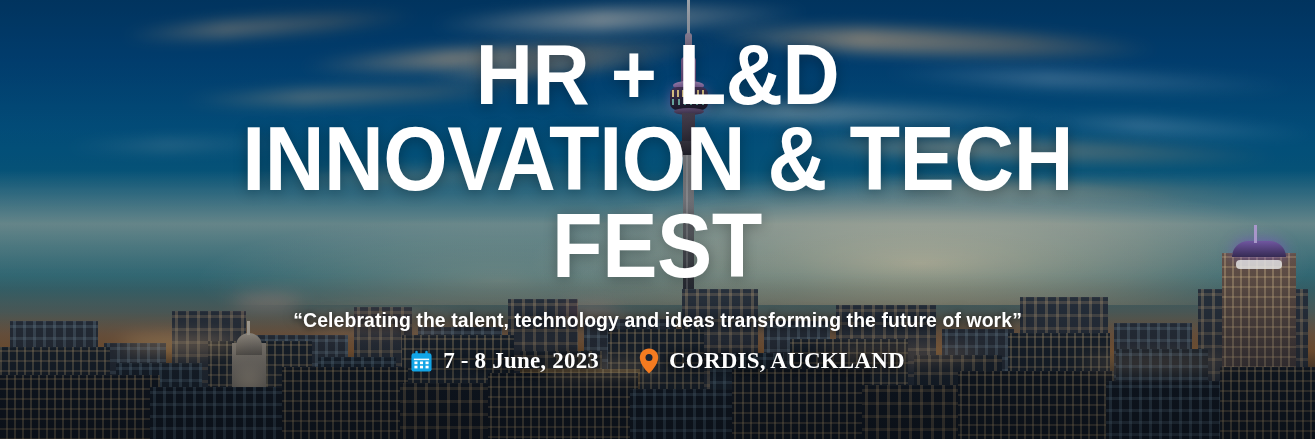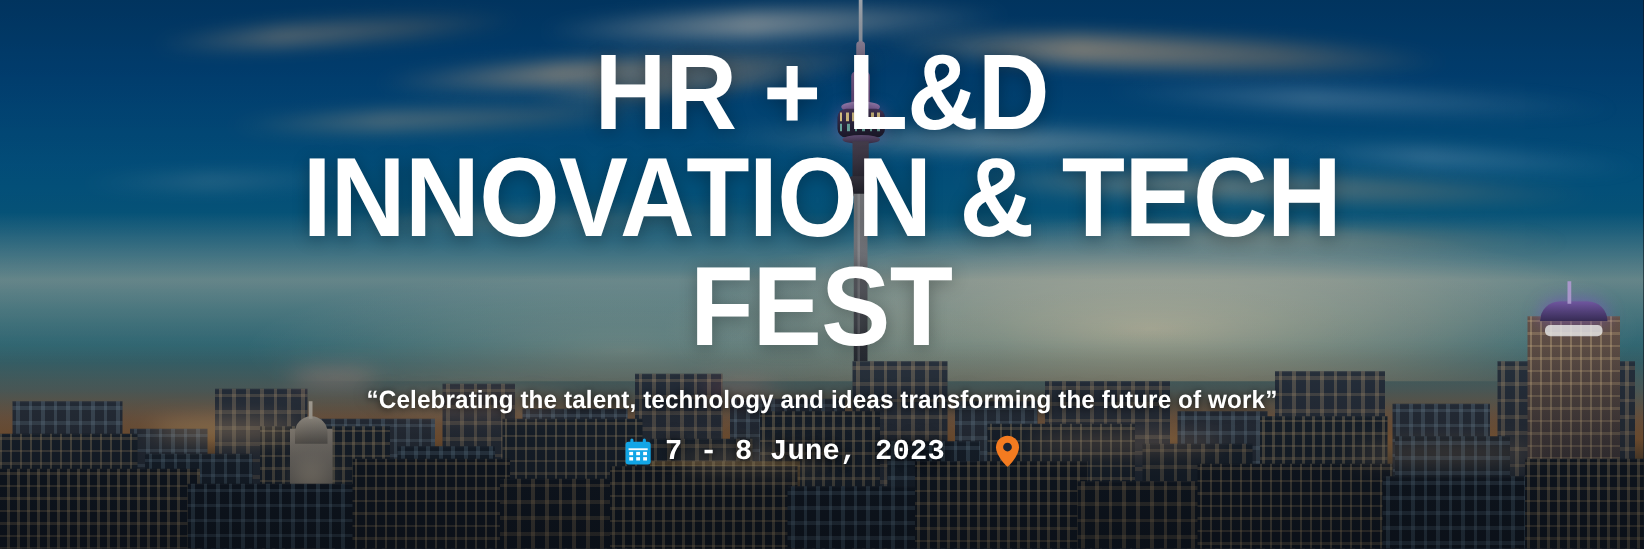--- a/index.html
+++ b/index.html
@@ -185,21 +185,21 @@
 
   .meta{
     margin-top:16px;
     display:flex; align-items:center;
     gap:14px;
     white-space:nowrap;
   }
   .meta-group{ display:flex; align-items:center; gap:10px; }
   .meta-text{
     color:#ffffff;
-    font-family:Liberation Mono, monospace;
+    font-family:Liberation Serif, serif;
     font-weight:700;
     font-size:23px;
     letter-spacing:.2px;
     text-shadow:0 1px 6px rgba(0,0,0,.7), 0 0 12px rgba(0,0,0,.5);
   }
   .meta-sep{ width:12px; }
 
   .icon-cal{ width:23px; height:23px; display:block; }
   .icon-pin{ width:20px; height:26px; display:block; }
 </style>
@@ -431,17 +431,18 @@
 
       <span class="meta-sep"></span>
 
       <div class="meta-group">
         <span>
           <svg class="icon-pin" viewBox="0 0 20 26" aria-hidden="true">
             <path d="M10 0.6C4.9 0.6 0.8 4.7 0.8 9.8c0 6.6 8 15 9.2 15.6 1.2-0.6 9.2-9 9.2-15.6C19.2 4.7 15.1 0.6 10 0.6z" fill="#F47B20"></path>
             <circle cx="10" cy="9.6" r="3.5" fill="#1b2433"></circle>
           </svg>
         </span>
+        <span class="meta-text">CORDIS, AUCKLAND</span>
       </div>
 
     </div>
   </div>
 </div>
 
 </body></html>

